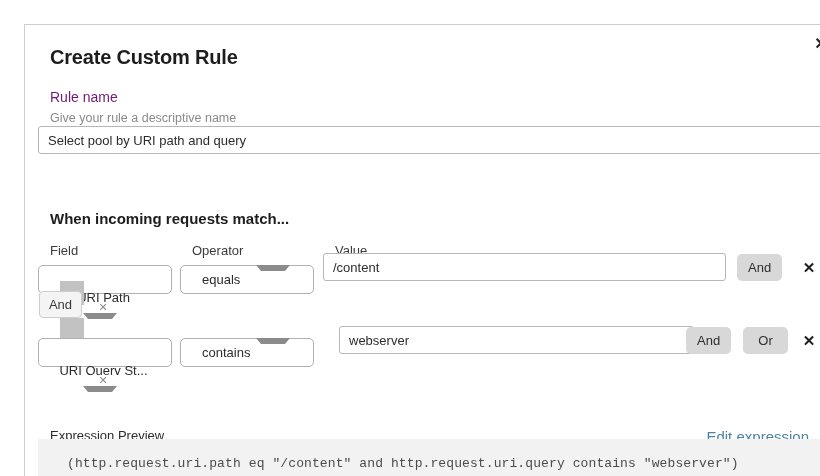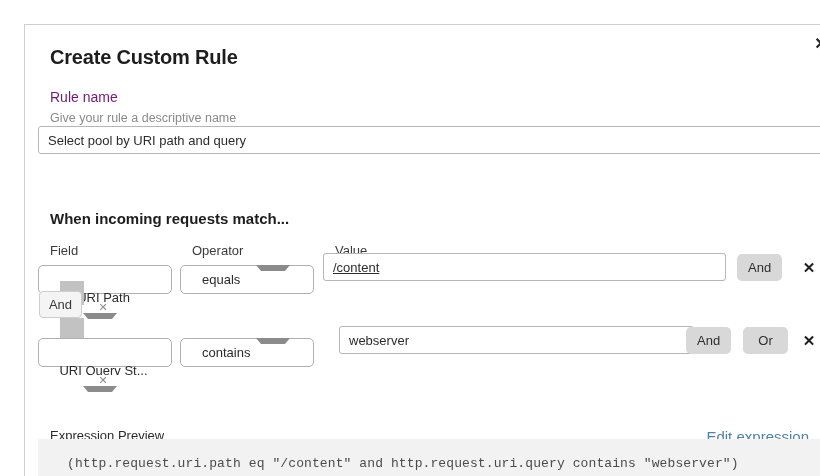--- a/index.html
+++ b/index.html
@@ -141,21 +141,21 @@
     border-left: 5px solid transparent;
     border-right: 5px solid transparent;
     border-top: 6px solid #8b8b8b;
     margin-right: 11px;
     flex: none;
   }
 
   .field-select    { left: 13px;  width: 134px; flex-direction: column; }
   .operator-select { left: 155px; width: 134px; }
 
-  .value-input-1 { left: 298px; top: 0; width: 403px; text-decoration: underline; }
+  .value-input-1 { left: 298px; top: 0; width: 403px; }
   .value-input-2 { left: 298px; top: 0; width: 355px; margin-left: 16px; }
 
   
   .pill-button {
     position: absolute;
     height: 27px;
     min-width: 45px;
     background: #d8d8d8;
     border: none;
     border-radius: 5px;

